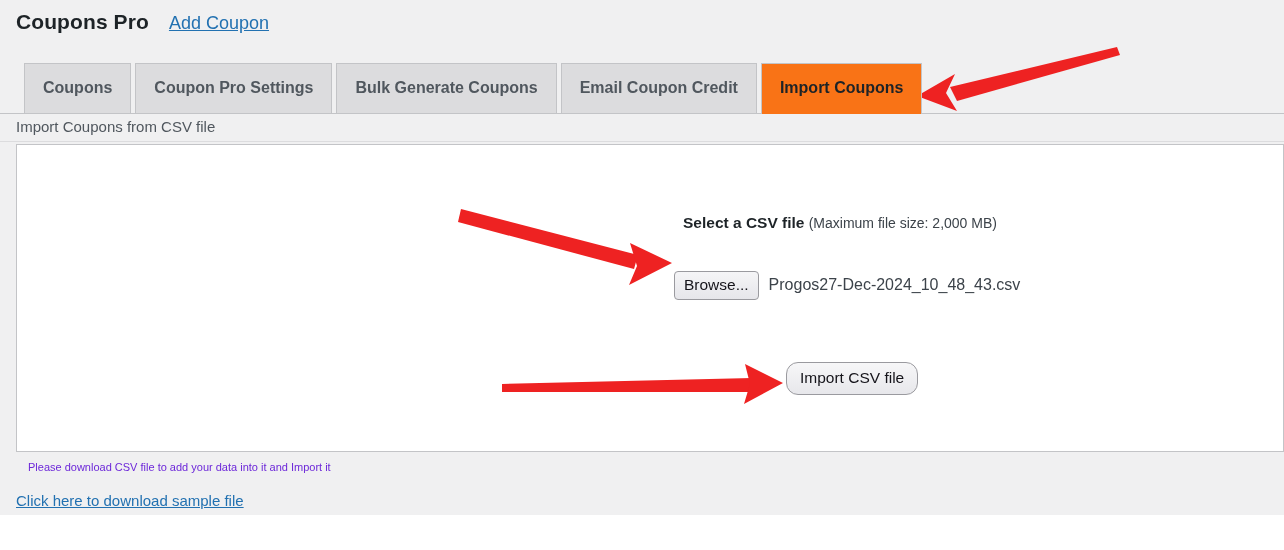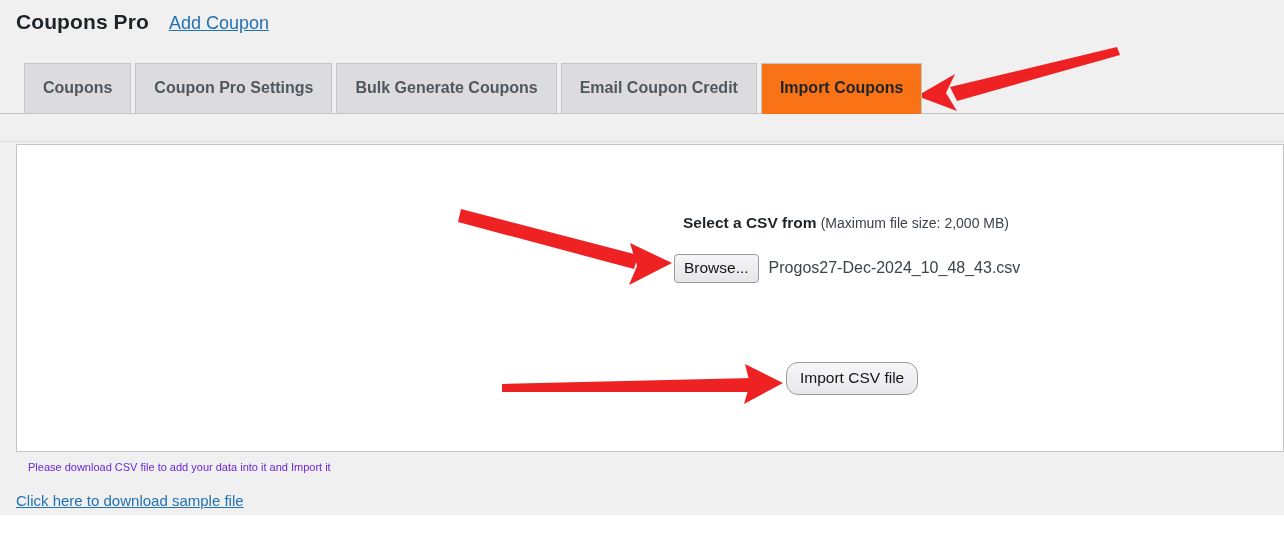--- a/index.html
+++ b/index.html
@@ -136,21 +136,21 @@
     color: #1d2327;
   }
   .file-row-label .muted {
     color: #3c434a;
     font-size: 14px;
   }
 
   .file-picker {
     position: absolute;
     left: 674px;
-    top: 254px;
+    top: 271px;
     display: flex;
     align-items: center;
     gap: 10px;
     white-space: nowrap;
   }
   .browse-btn {
     background: linear-gradient(#f5f5f7, #e6e6ea);
     border: 1px solid #9a9a9f;
     border-radius: 4px;
     color: #15141a;
@@ -220,26 +220,27 @@
   <div class="tab-bar">
     <div class="tab-strip">
       <div class="tab">Coupons</div>
       <div class="tab">Coupon Pro Settings</div>
       <div class="tab">Bulk Generate Coupons</div>
       <div class="tab">Email Coupon Credit</div>
       <div class="tab active">Import Coupons</div>
     </div>
   </div>
 
+  <div class="section-label">Import Coupons from CSV file</div>
   <div class="section-divider"></div>
 
   <div class="panel"></div>
 
   <div class="file-row-label">
-    <span class="strong">Select a CSV from</span>
+    <span class="strong">Select a CSV file</span>
     <span class="muted">(Maximum file size: 2,000 MB)</span>
   </div>
 
   <div class="file-picker">
     <button class="browse-btn">Browse...</button>
     <span class="file-name">Progos27-Dec-2024_10_48_43.csv</span>
   </div>
 
   <button class="import-btn">Import CSV file</button>
 

